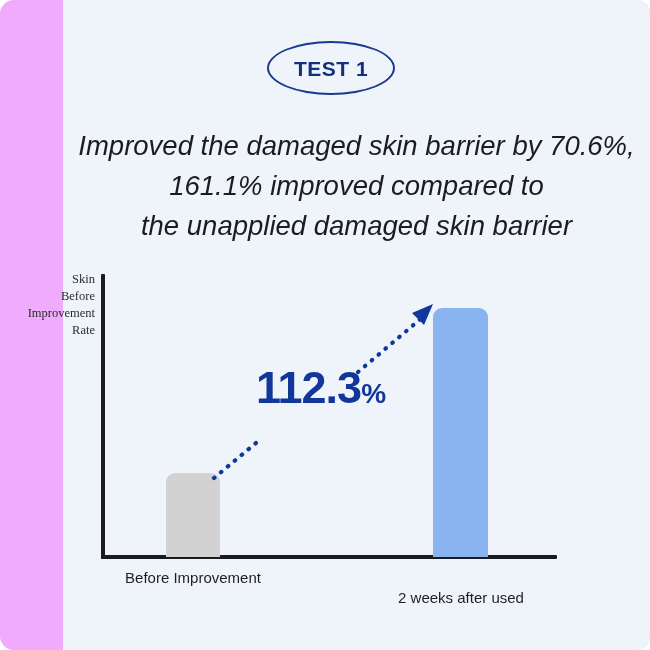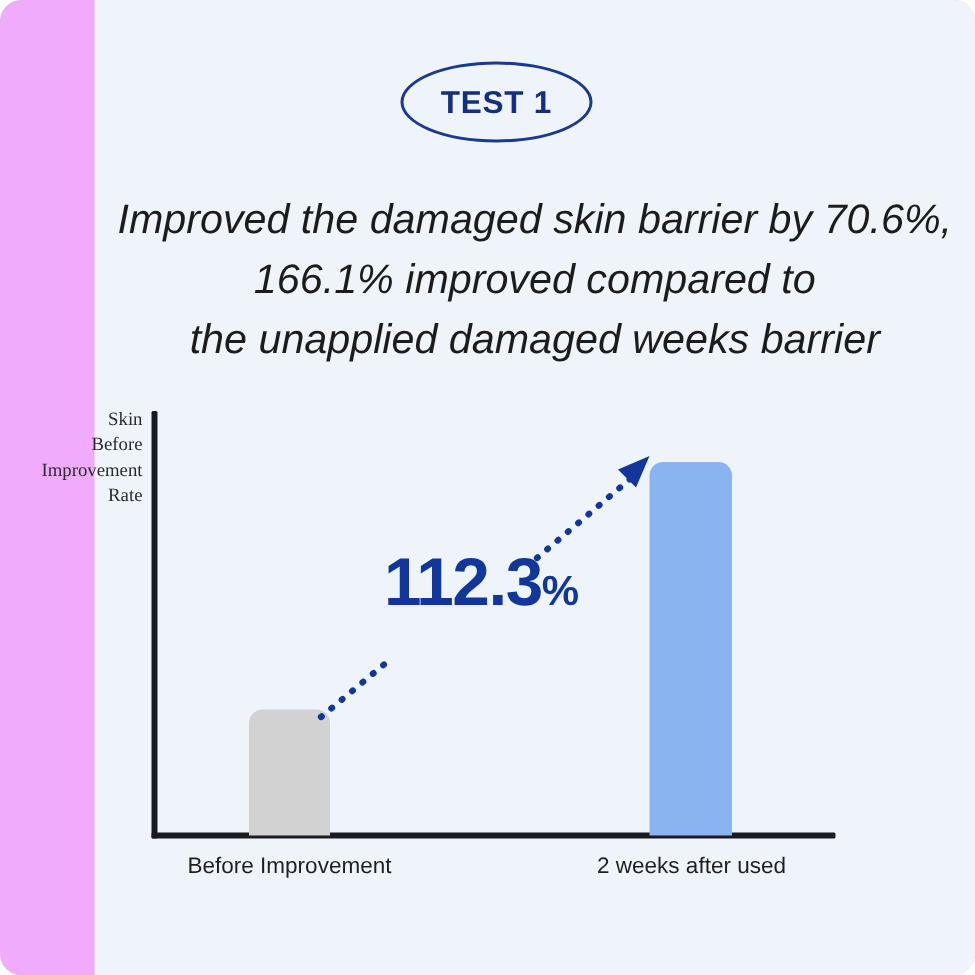--- a/index.html
+++ b/index.html
@@ -154,37 +154,37 @@
   
   .x-tick {
     position: absolute;
     top: 569px;
     font-size: 15px;
     color: #1f1f1f;
     white-space: nowrap;
     text-align: center;
   }
   #x-tick-0 { left: 113px; width: 160px; }
-  #x-tick-1 { left: 381px; width: 160px; }
+  #x-tick-1 { left: 381px; width: 160px; margin-top: 20px; }
 </style>
 </head>
 <body>
 
 <div id="stage">
 
   <div id="panel"></div>
 
   <div id="badge">
     <span id="badge-label">TEST 1</span>
   </div>
 
   <div id="headline">
     <div>Improved the damaged skin barrier by 70.6%,</div>
-    <div>166.1% improved compared to</div>
-    <div>the unapplied damaged weeks barrier</div>
+    <div>161.1% improved compared to</div>
+    <div>the unapplied damaged skin barrier</div>
   </div>
 
   <div id="chart">
 
     <div id="y-axis-label">
       <div>Skin</div>
       <div>Before</div>
       <div>Improvement</div>
       <div>Rate</div>
     </div>

